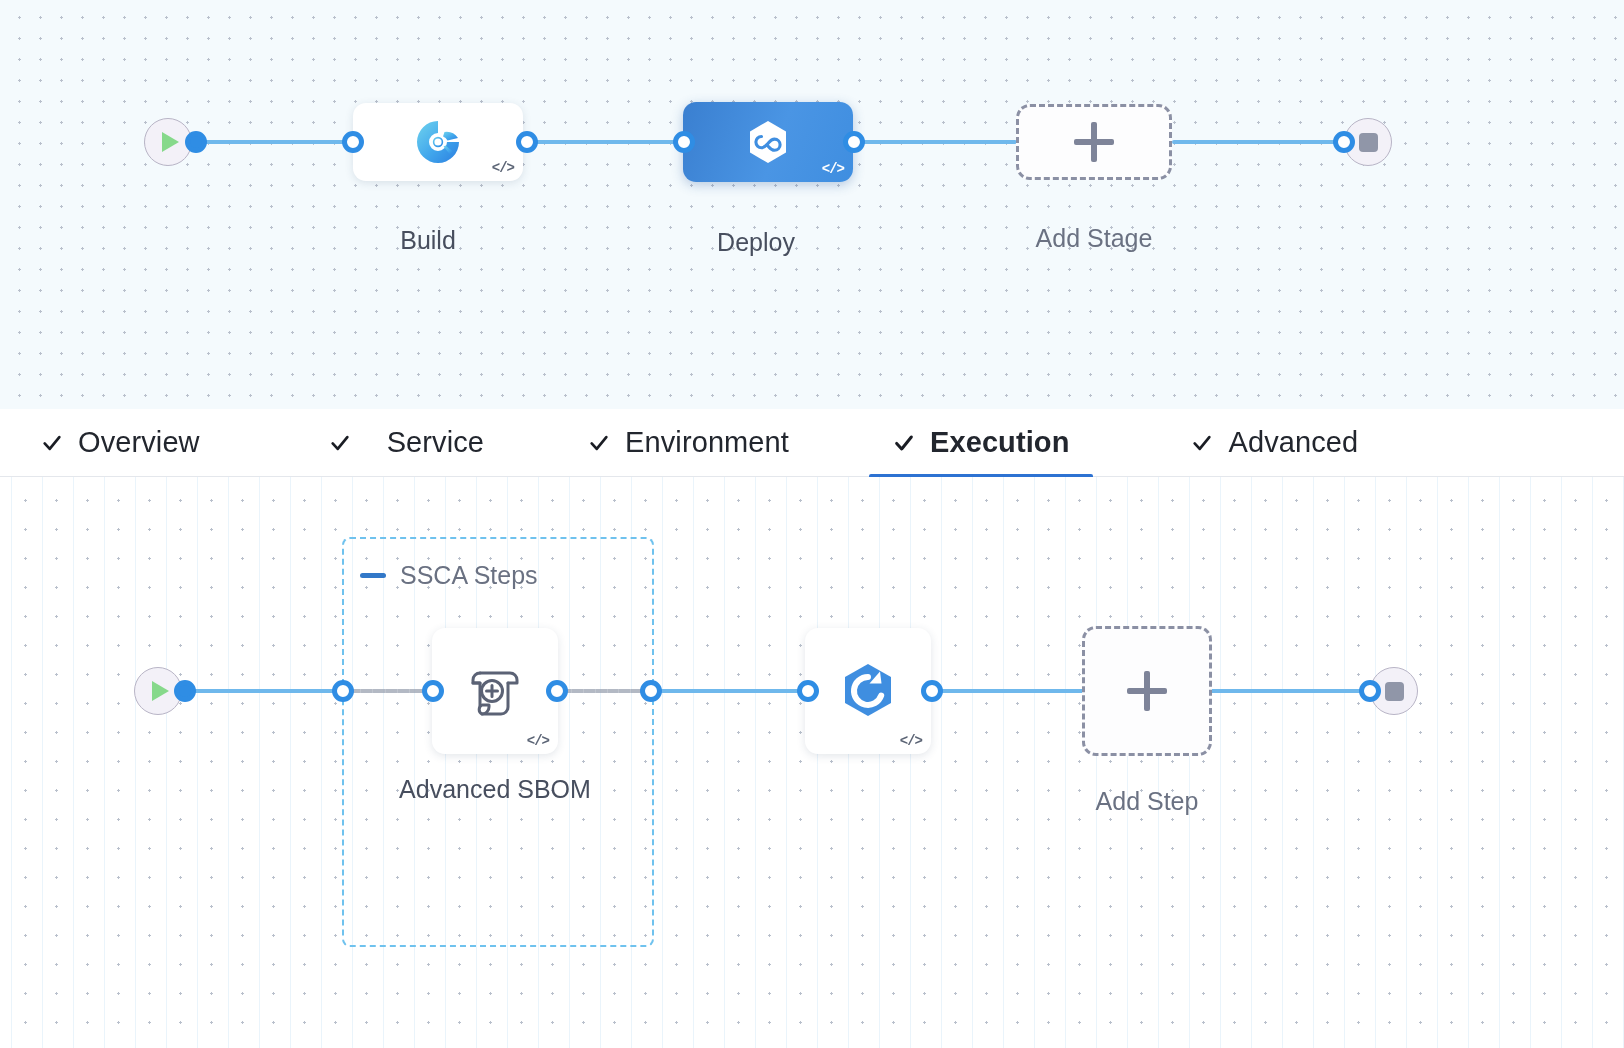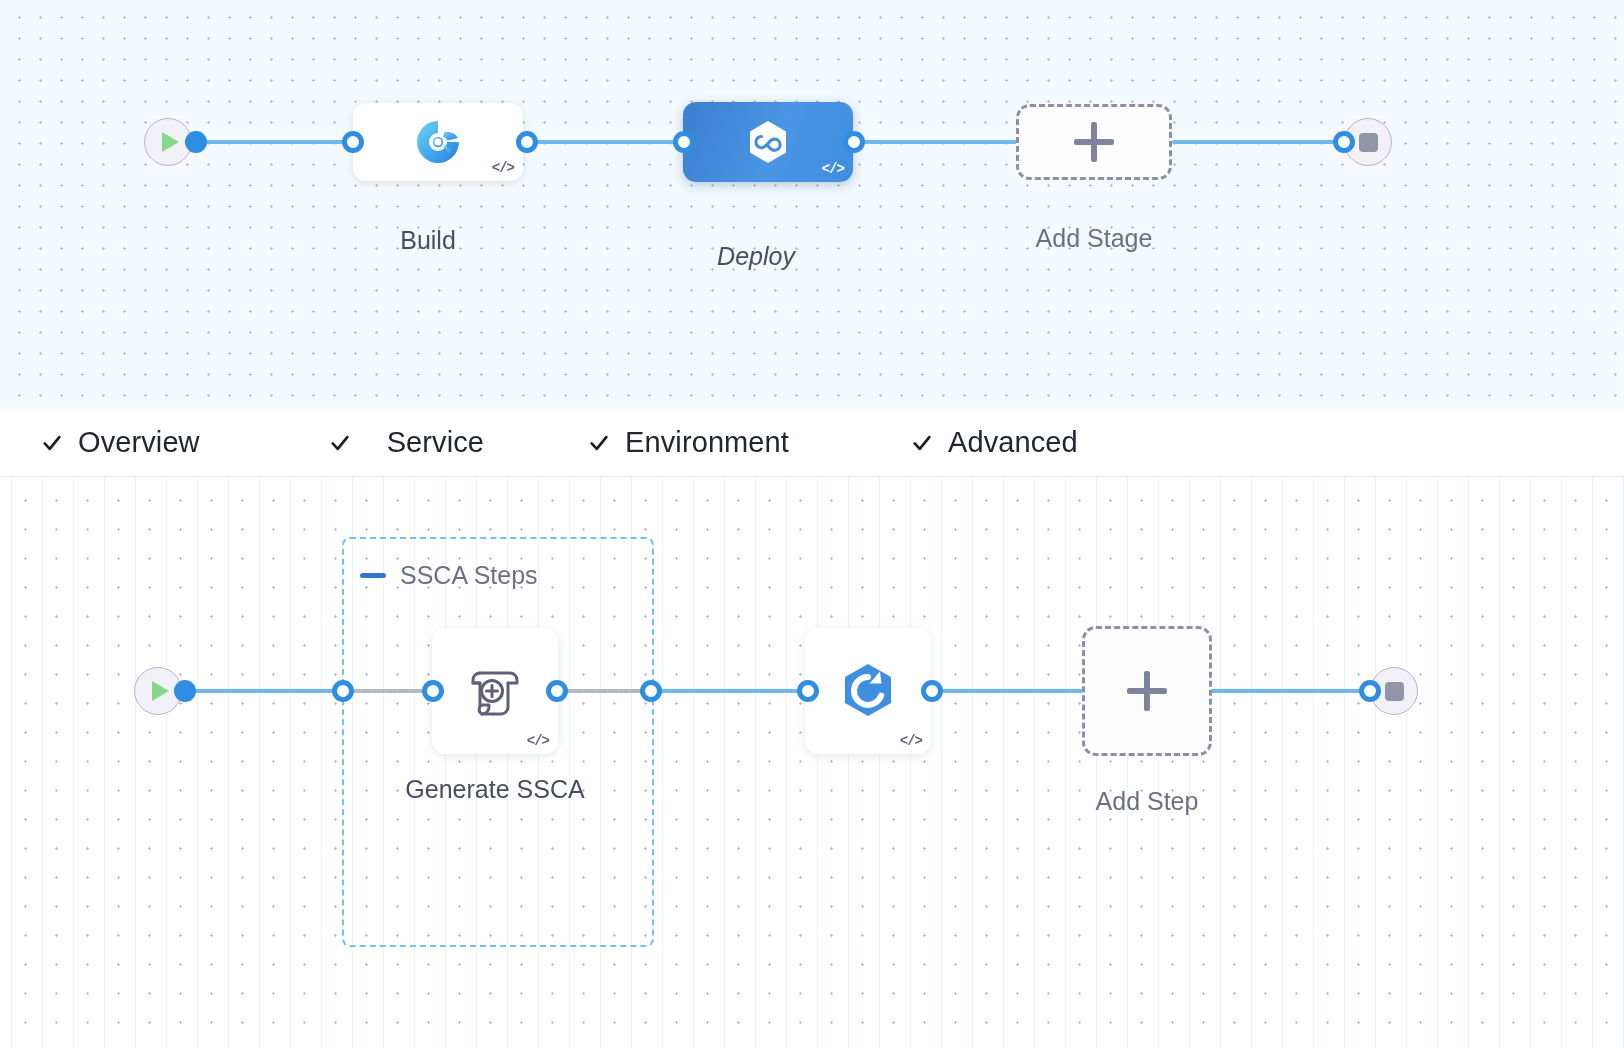--- a/index.html
+++ b/index.html
@@ -259,21 +259,21 @@
       <span>
         <svg width="50" height="50" viewBox="0 0 50 50">
           <path d="M25 4 L43 14.5 L43 35.5 L25 46 L7 35.5 L7 14.5 Z" fill="#ffffff"></path>
           <path d="M18.5 19.5 a5.6 5.6 0 1 0 0 11.2 c3 0 4.6-2.1 6.5-4.3 c1.9-2.2 3.5-4.3 6.5-4.3 a5.6 5.6 0 1 1 0 11.2 c-3 0-4.6-2.1-6.5-4.3" fill="none" stroke="#3f8ee0" stroke-width="3.1" stroke-linecap="round"></path>
         </svg>
       </span>
       <span class="codebadge">&lt;/&gt;</span>
     </div>
     <div class="dot" style="left:684px; top:142px;"></div>
     <div class="dot" style="left:854px; top:142px;"></div>
-    <div class="node-label" style="left:756px; top:236px;font-style:italic;">Deploy</div>
+    <div class="node-label" style="left:756px; top:222px;">Deploy</div>
 
     <div class="node-add" style="left:1094px; top:142px; width:156px; height:76px;">
       <span class="plus"></span>
     </div>
     <div class="node-label muted" style="left:1094px; top:218px;">Add Stage</div>
 
     <div class="terminus" style="left:1368px; top:142px;">
       <div class="stop-sq"></div>
     </div>
     <div class="dot" style="left:1344px; top:142px;"></div>
@@ -290,20 +290,26 @@
       <svg class="tab-check" viewBox="0 0 24 24">
         <path d="M4 12.5 L9.5 18.5 L20 5.5" fill="none" stroke="#1a1d24" stroke-width="2.9" stroke-linecap="round" stroke-linejoin="round"></path>
       </svg>
       <span class="tab-label">Service</span>
     </div>
     <div class="tab" style="margin-left:92px;">
       <svg class="tab-check" viewBox="0 0 24 24">
         <path d="M4 12.5 L9.5 18.5 L20 5.5" fill="none" stroke="#1a1d24" stroke-width="2.9" stroke-linecap="round" stroke-linejoin="round"></path>
       </svg>
       <span class="tab-label">Environment</span>
+    </div>
+    <div class="tab active" style="margin-left:92px;">
+      <svg class="tab-check" viewBox="0 0 24 24">
+        <path d="M4 12.5 L9.5 18.5 L20 5.5" fill="none" stroke="#1a1d24" stroke-width="3.3" stroke-linecap="round" stroke-linejoin="round"></path>
+      </svg>
+      <span class="tab-label">Execution</span>
     </div>
     <div class="tab" style="margin-left:110px;">
       <svg class="tab-check" viewBox="0 0 24 24">
         <path d="M4 12.5 L9.5 18.5 L20 5.5" fill="none" stroke="#1a1d24" stroke-width="2.9" stroke-linecap="round" stroke-linejoin="round"></path>
       </svg>
       <span class="tab-label">Advanced</span>
     </div>
   </div>
 
   <div class="step-canvas">
@@ -339,21 +345,21 @@
             <path d="M20 56 a7 7 0 0 0 7 -7 v-2 H20 a5 5 0 0 0 0 9 z"></path>
           </g>
           <circle cx="30" cy="33" r="10.5" fill="none" stroke="#5b6275" stroke-width="3"></circle>
           <path d="M30 27.5 v11 M24.5 33 h11" stroke="#5b6275" stroke-width="3" stroke-linecap="round"></path>
         </svg>
       </span>
       <span class="codebadge">&lt;/&gt;</span>
     </div>
     <div class="dot" style="left:433px; top:214px;"></div>
     <div class="dot" style="left:557px; top:214px;"></div>
-    <div class="node-label" style="left:495px; top:292px;">Generate SSCA</div>
+    <div class="node-label" style="left:495px; top:292px;">Advanced SBOM</div>
 
     <div class="dot" style="left:651px; top:214px;"></div>
 
     <div class="node-card" style="left:868px; top:214px; width:126px; height:126px;">
       <span>
         <svg width="66" height="66" viewBox="0 0 66 66">
           <path d="M33 6 L56 19 L56 45 L33 58 L10 45 L10 19 Z" fill="#3f8ee0"></path>
           <path d="M33 19 a14 14 0 1 0 13.2 18.6" fill="none" stroke="#ffffff" stroke-width="6" stroke-linecap="round"></path>
           <path d="M45 13.5 L46.5 25.5 L34.5 25.5 Z" fill="#ffffff"></path>
         </svg>

